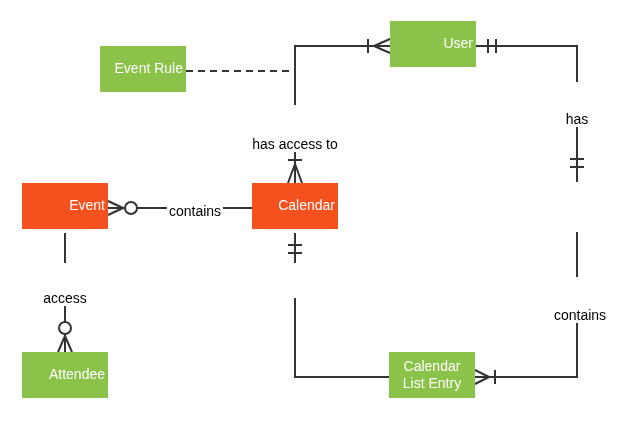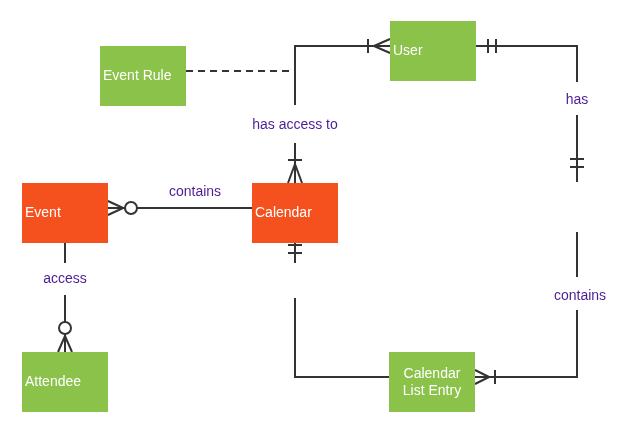--- a/index.html
+++ b/index.html
@@ -2,31 +2,32 @@
 <html><head>
 <meta charset="utf-8">
 <style>
   html,body{margin:0;padding:0;background:#fff;}
   .canvas{
     position:relative;width:642px;height:423px;background:#ffffff;
     font-family:"Liberation Sans",sans-serif;overflow:hidden;
   }
   .connectors{position:absolute;left:0;top:0;width:642px;height:423px;}
   .entity{
-    position:absolute;width:86px;height:60px;
-    display:flex;align-items:center;justify-content:flex-start;
+    position:absolute;width:86px;height:46px;
+    display:flex;align-items:center;justify-content:flex-end;
     color:#ffffff;font-size:14px;text-align:center;line-height:1.25;
     box-sizing:border-box;padding:4px 3px;
   }
   .entity.green{background:#8bc34a;}
   .entity.orange{background:#f4511e;font-weight:normal;}
   .rel-label{
     position:absolute;transform:translate(-50%,-50%);
-    color:#4c1d95;font-size:14px;white-space:nowrap;background:#fff;
+    color:#000000;font-size:14px;white-space:nowrap;background:#fff;
     padding:0 2px;
+    margin-top:20px;
   }
 </style>
 </head>
 <body>
 
 <div class="canvas">
 
   <svg class="connectors" width="642" height="423" viewBox="0 0 642 423" stroke="#333333" stroke-width="2" fill="none">
 
     <g>

